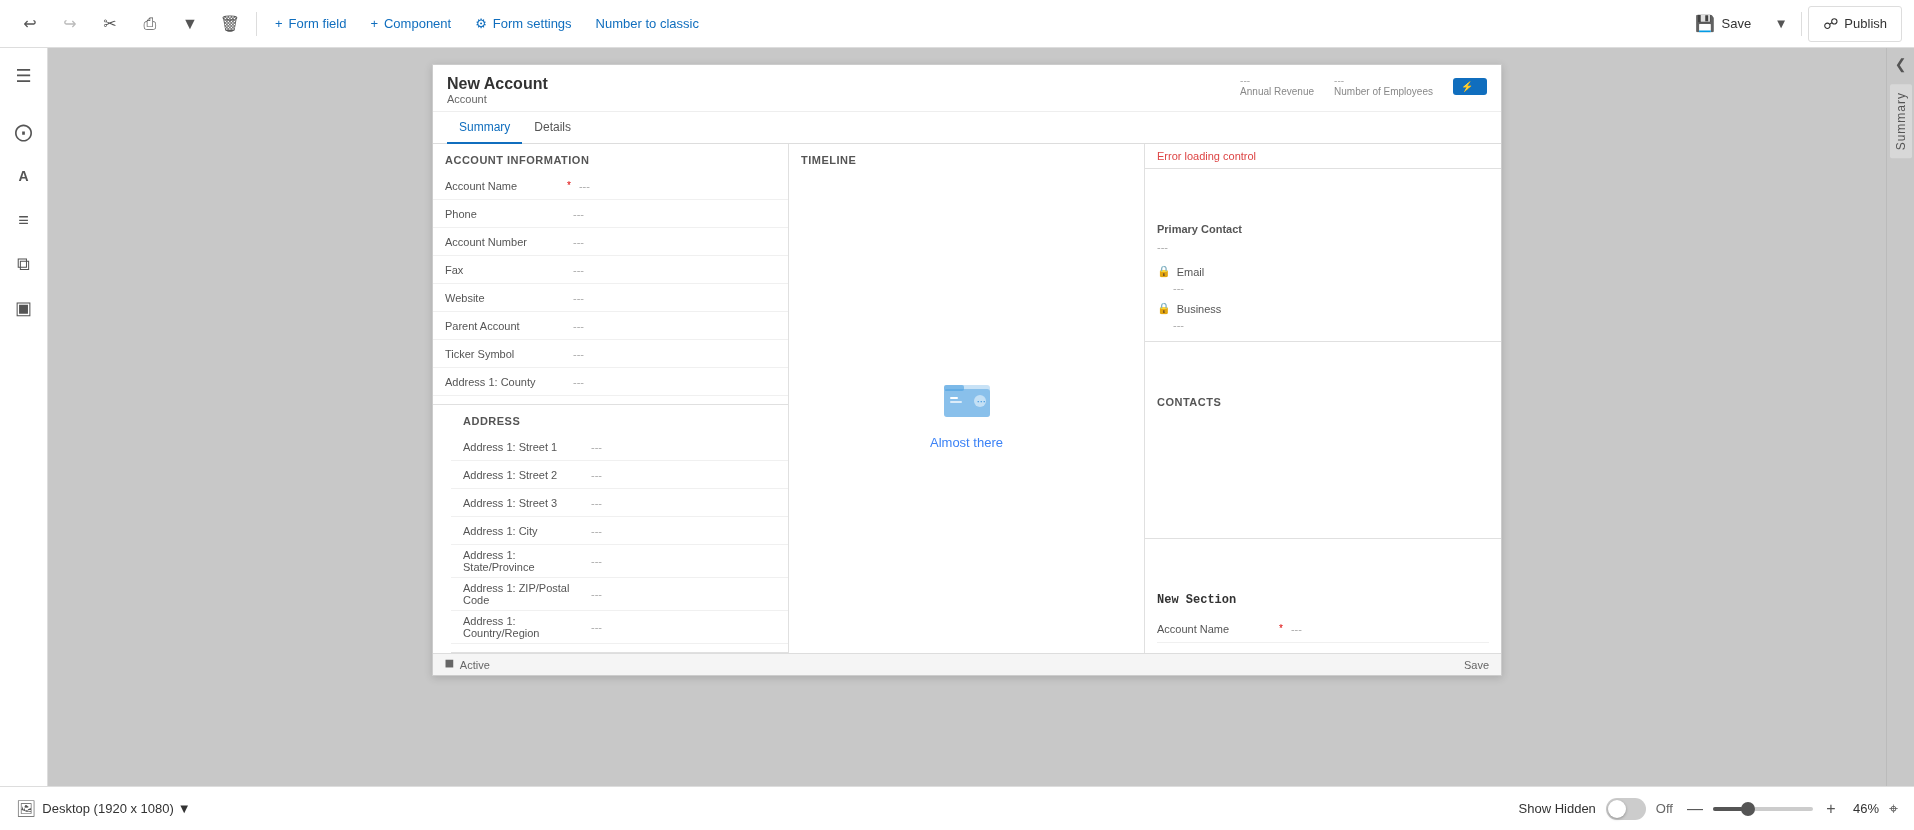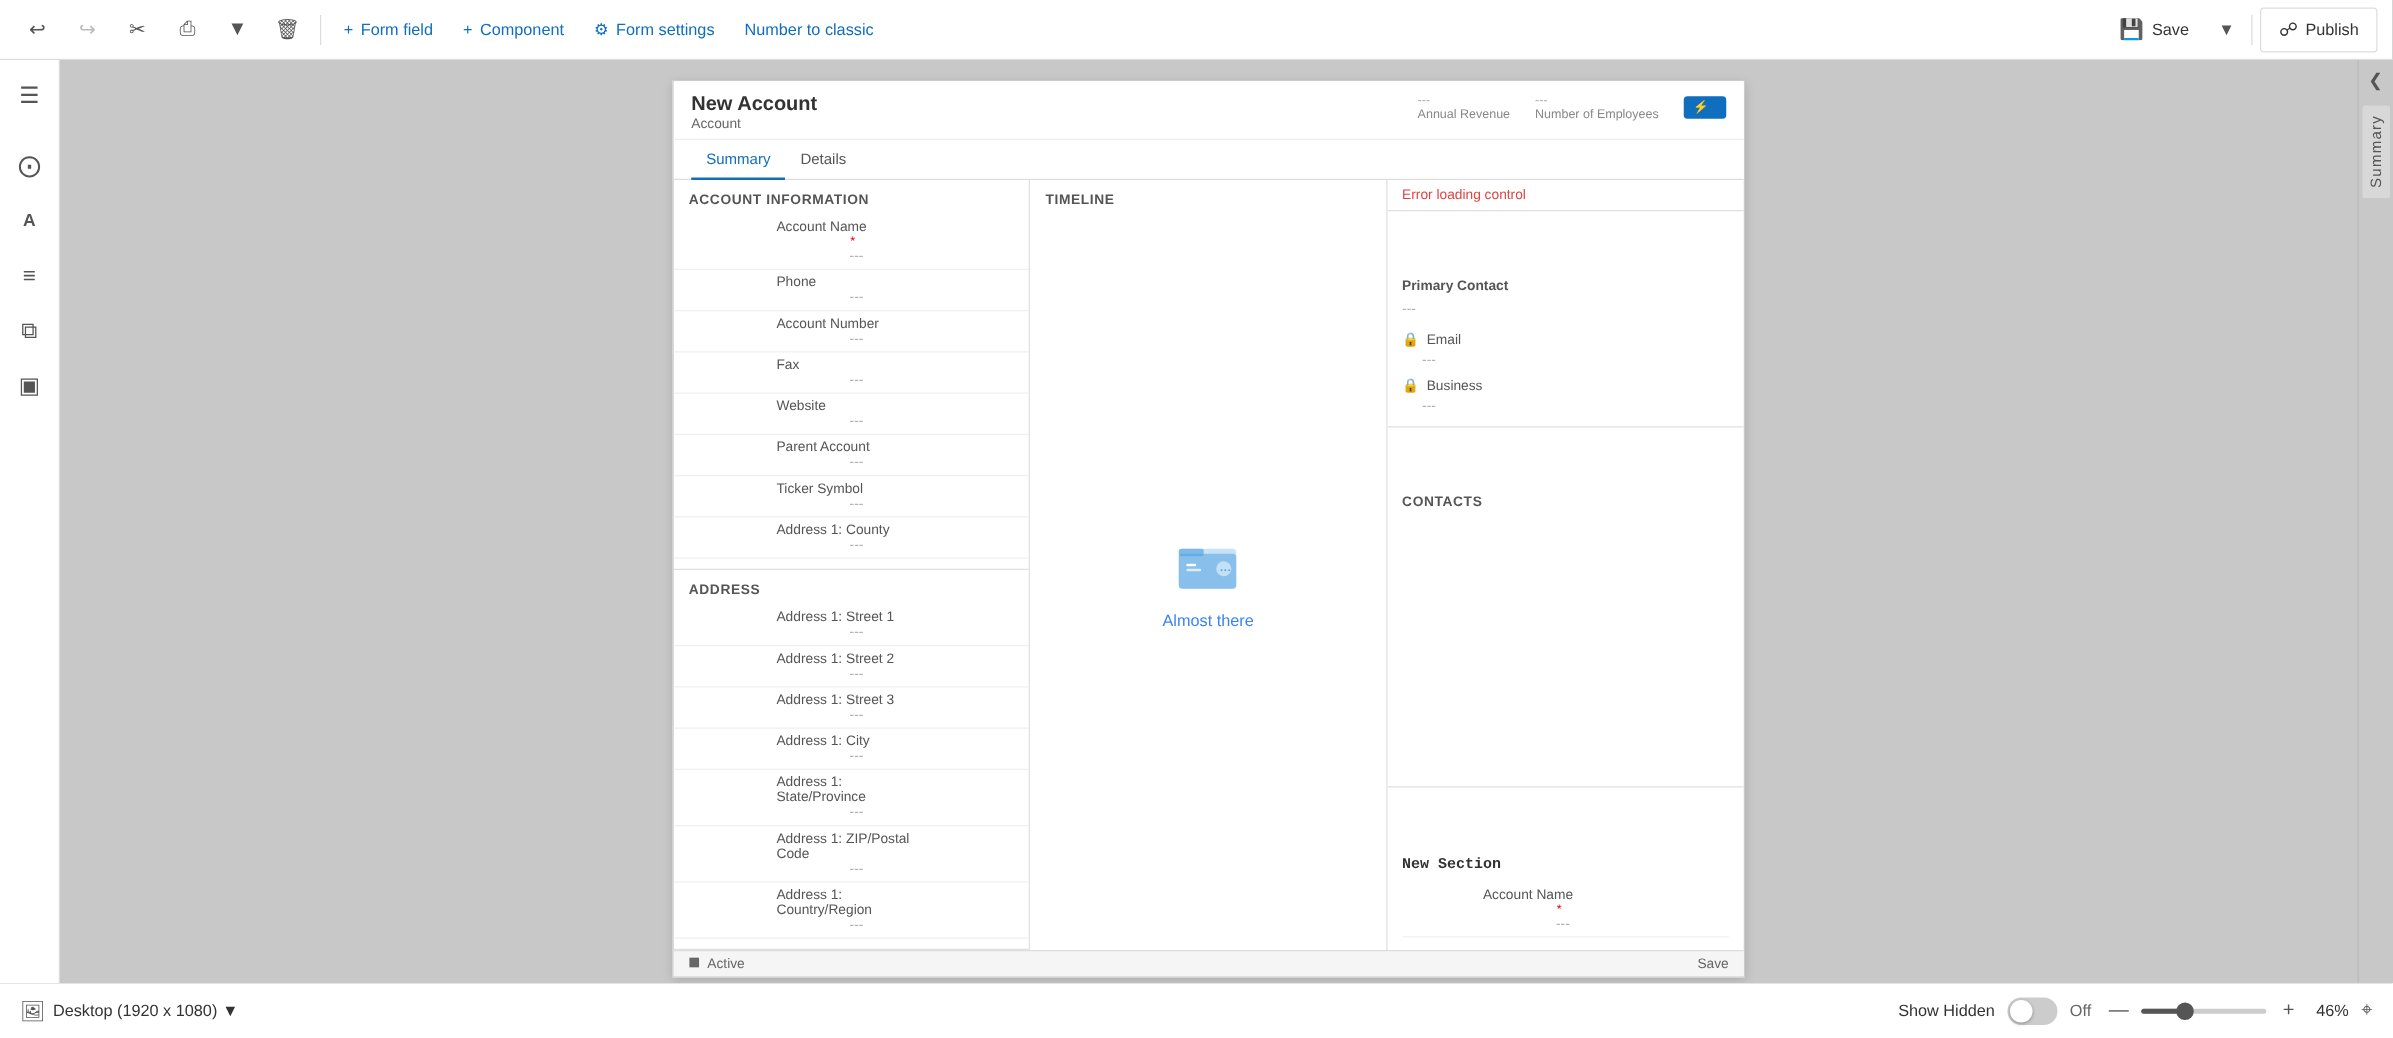--- a/index.html
+++ b/index.html
@@ -56,21 +56,21 @@
       width: 40px; height: 40px; display: flex; align-items: center; justify-content: center;
       cursor: pointer; border-radius: 3px; color: #555; font-size: 18px;
     }
 
     
     .canvas-area {
       flex: 1; background: #c8c8c8; overflow: auto;
       display: flex; flex-direction: column;
     }
     .canvas-wrapper {
-      margin: 16px auto; width: 858px;
+      margin: 16px auto; width: 1070px;
     }
 
     
     .form-canvas {
       background: #fff; border: 1px solid #ccc;
       box-shadow: 0 2px 8px rgba(0,0,0,0.15);
     }
 
     
     .form-header {
@@ -96,21 +96,21 @@
       padding: 8px 12px; font-size: 12px; cursor: pointer; color: #555;
       border-bottom: 2px solid transparent; margin-bottom: -1px;
     }
     .form-tab.active { color: #106ebe; border-bottom-color: #106ebe; font-weight: 500; }
     .section-header {
       padding: 10px 12px 6px; font-size: 11px; font-weight: 600;
       color: #555; letter-spacing: 0.5px; text-transform: uppercase;
     }
     .field-row {
       display: flex; align-items: center; padding: 4px 12px;
-      border-bottom: 1px solid #f0f0f0; min-height: 28px; flex-direction: column;
+      border-bottom: 1px solid #f0f0f0; min-height: 28px;
     }
     .field-label { font-size: 11px; color: #555; width: 120px; flex-shrink: 0; }
     .field-required { color: #d00; font-size: 10px; margin-left: 2px; }
     .field-value { font-size: 11px; color: #aaa; margin-left: 8px; }
     .timeline-label { font-size: 13px; color: #3b82f6; }
     .error-bar {
       padding: 6px 12px; font-size: 11px; color: #d44; border-bottom: 1px solid #e0e0e0;
     }
     .contact-section { padding: 10px 12px; border-bottom: 1px solid #e0e0e0; }
     .contact-label { font-size: 11px; font-weight: 600; color: #555; margin-bottom: 6px; }
@@ -302,21 +302,21 @@
               <div class="field-row">
                 <span class="field-label">Ticker Symbol</span>
                 <span class="field-value">---</span>
               </div>
               <div class="field-row">
                 <span class="field-label">Address 1: County</span>
                 <span class="field-value">---</span>
               </div>
             </div>
 
-            <div class="col-section" style="flex:1;">
+            <div class="col-section" style="flex:1;margin-left:18px;">
               <div class="section-header">ADDRESS</div>
               <div class="field-row">
                 <span class="field-label">Address 1: Street 1</span>
                 <span class="field-value">---</span>
               </div>
               <div class="field-row">
                 <span class="field-label">Address 1: Street 2</span>
                 <span class="field-value">---</span>
               </div>
               <div class="field-row">

